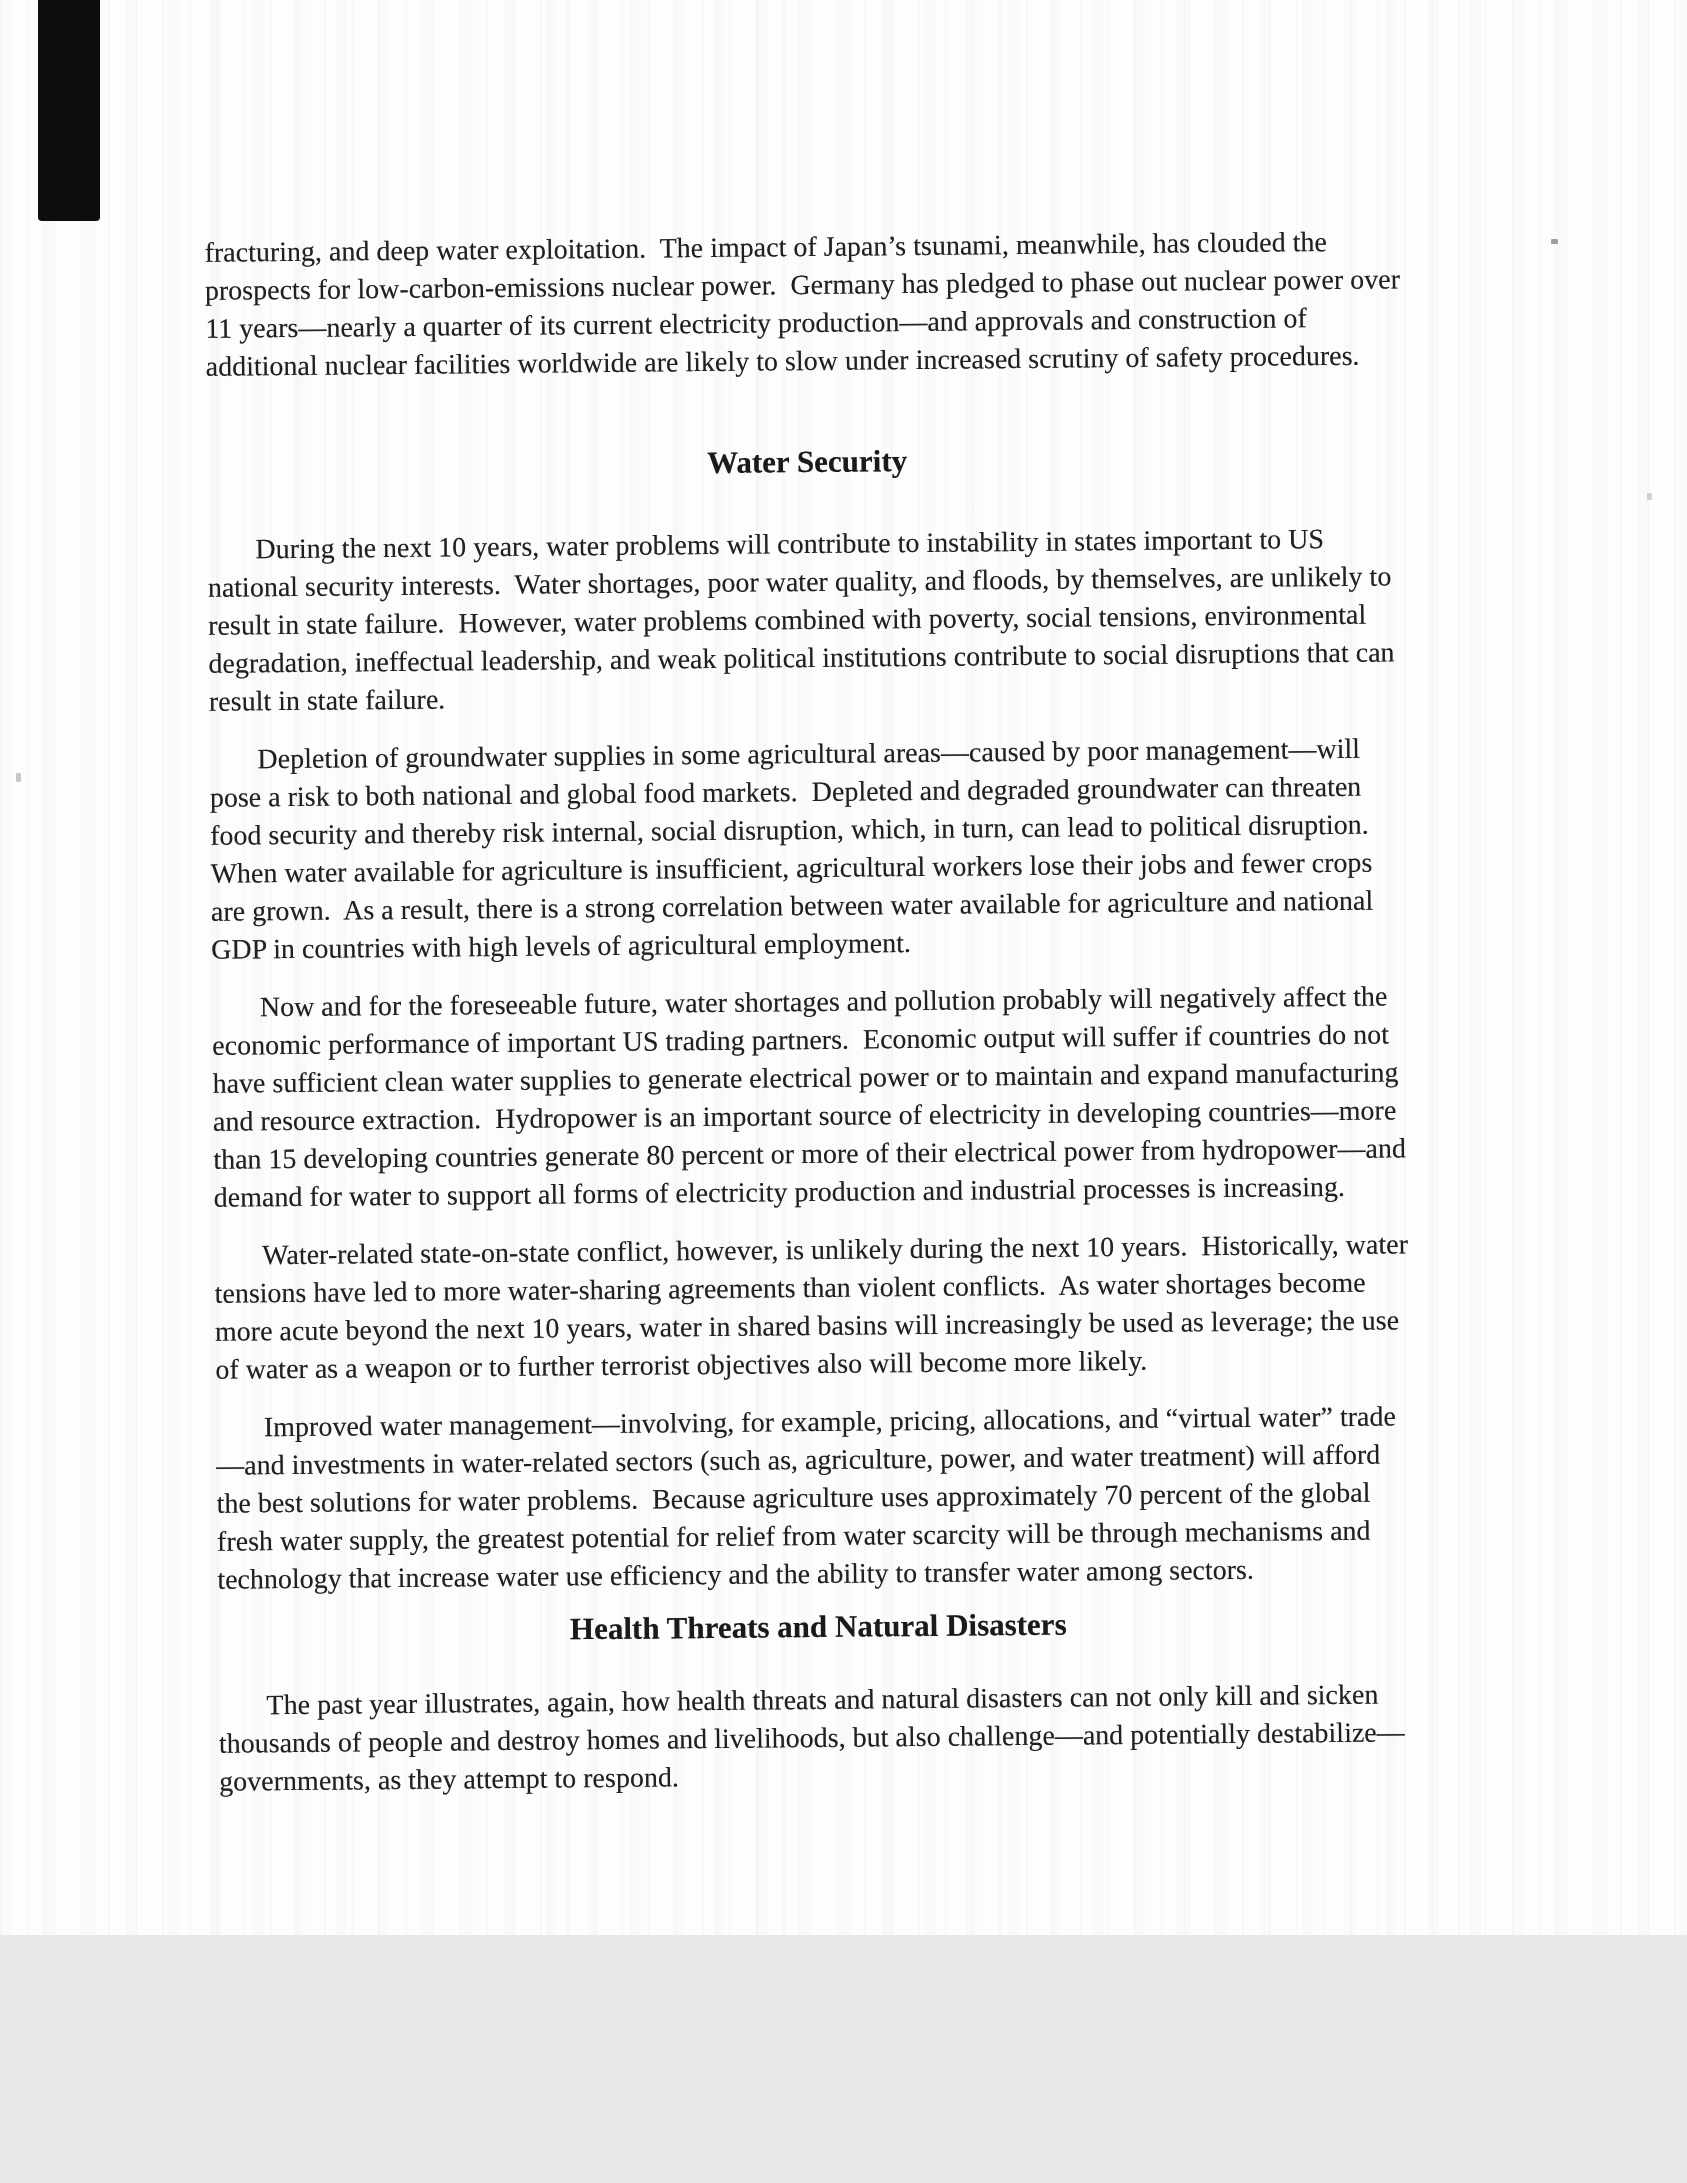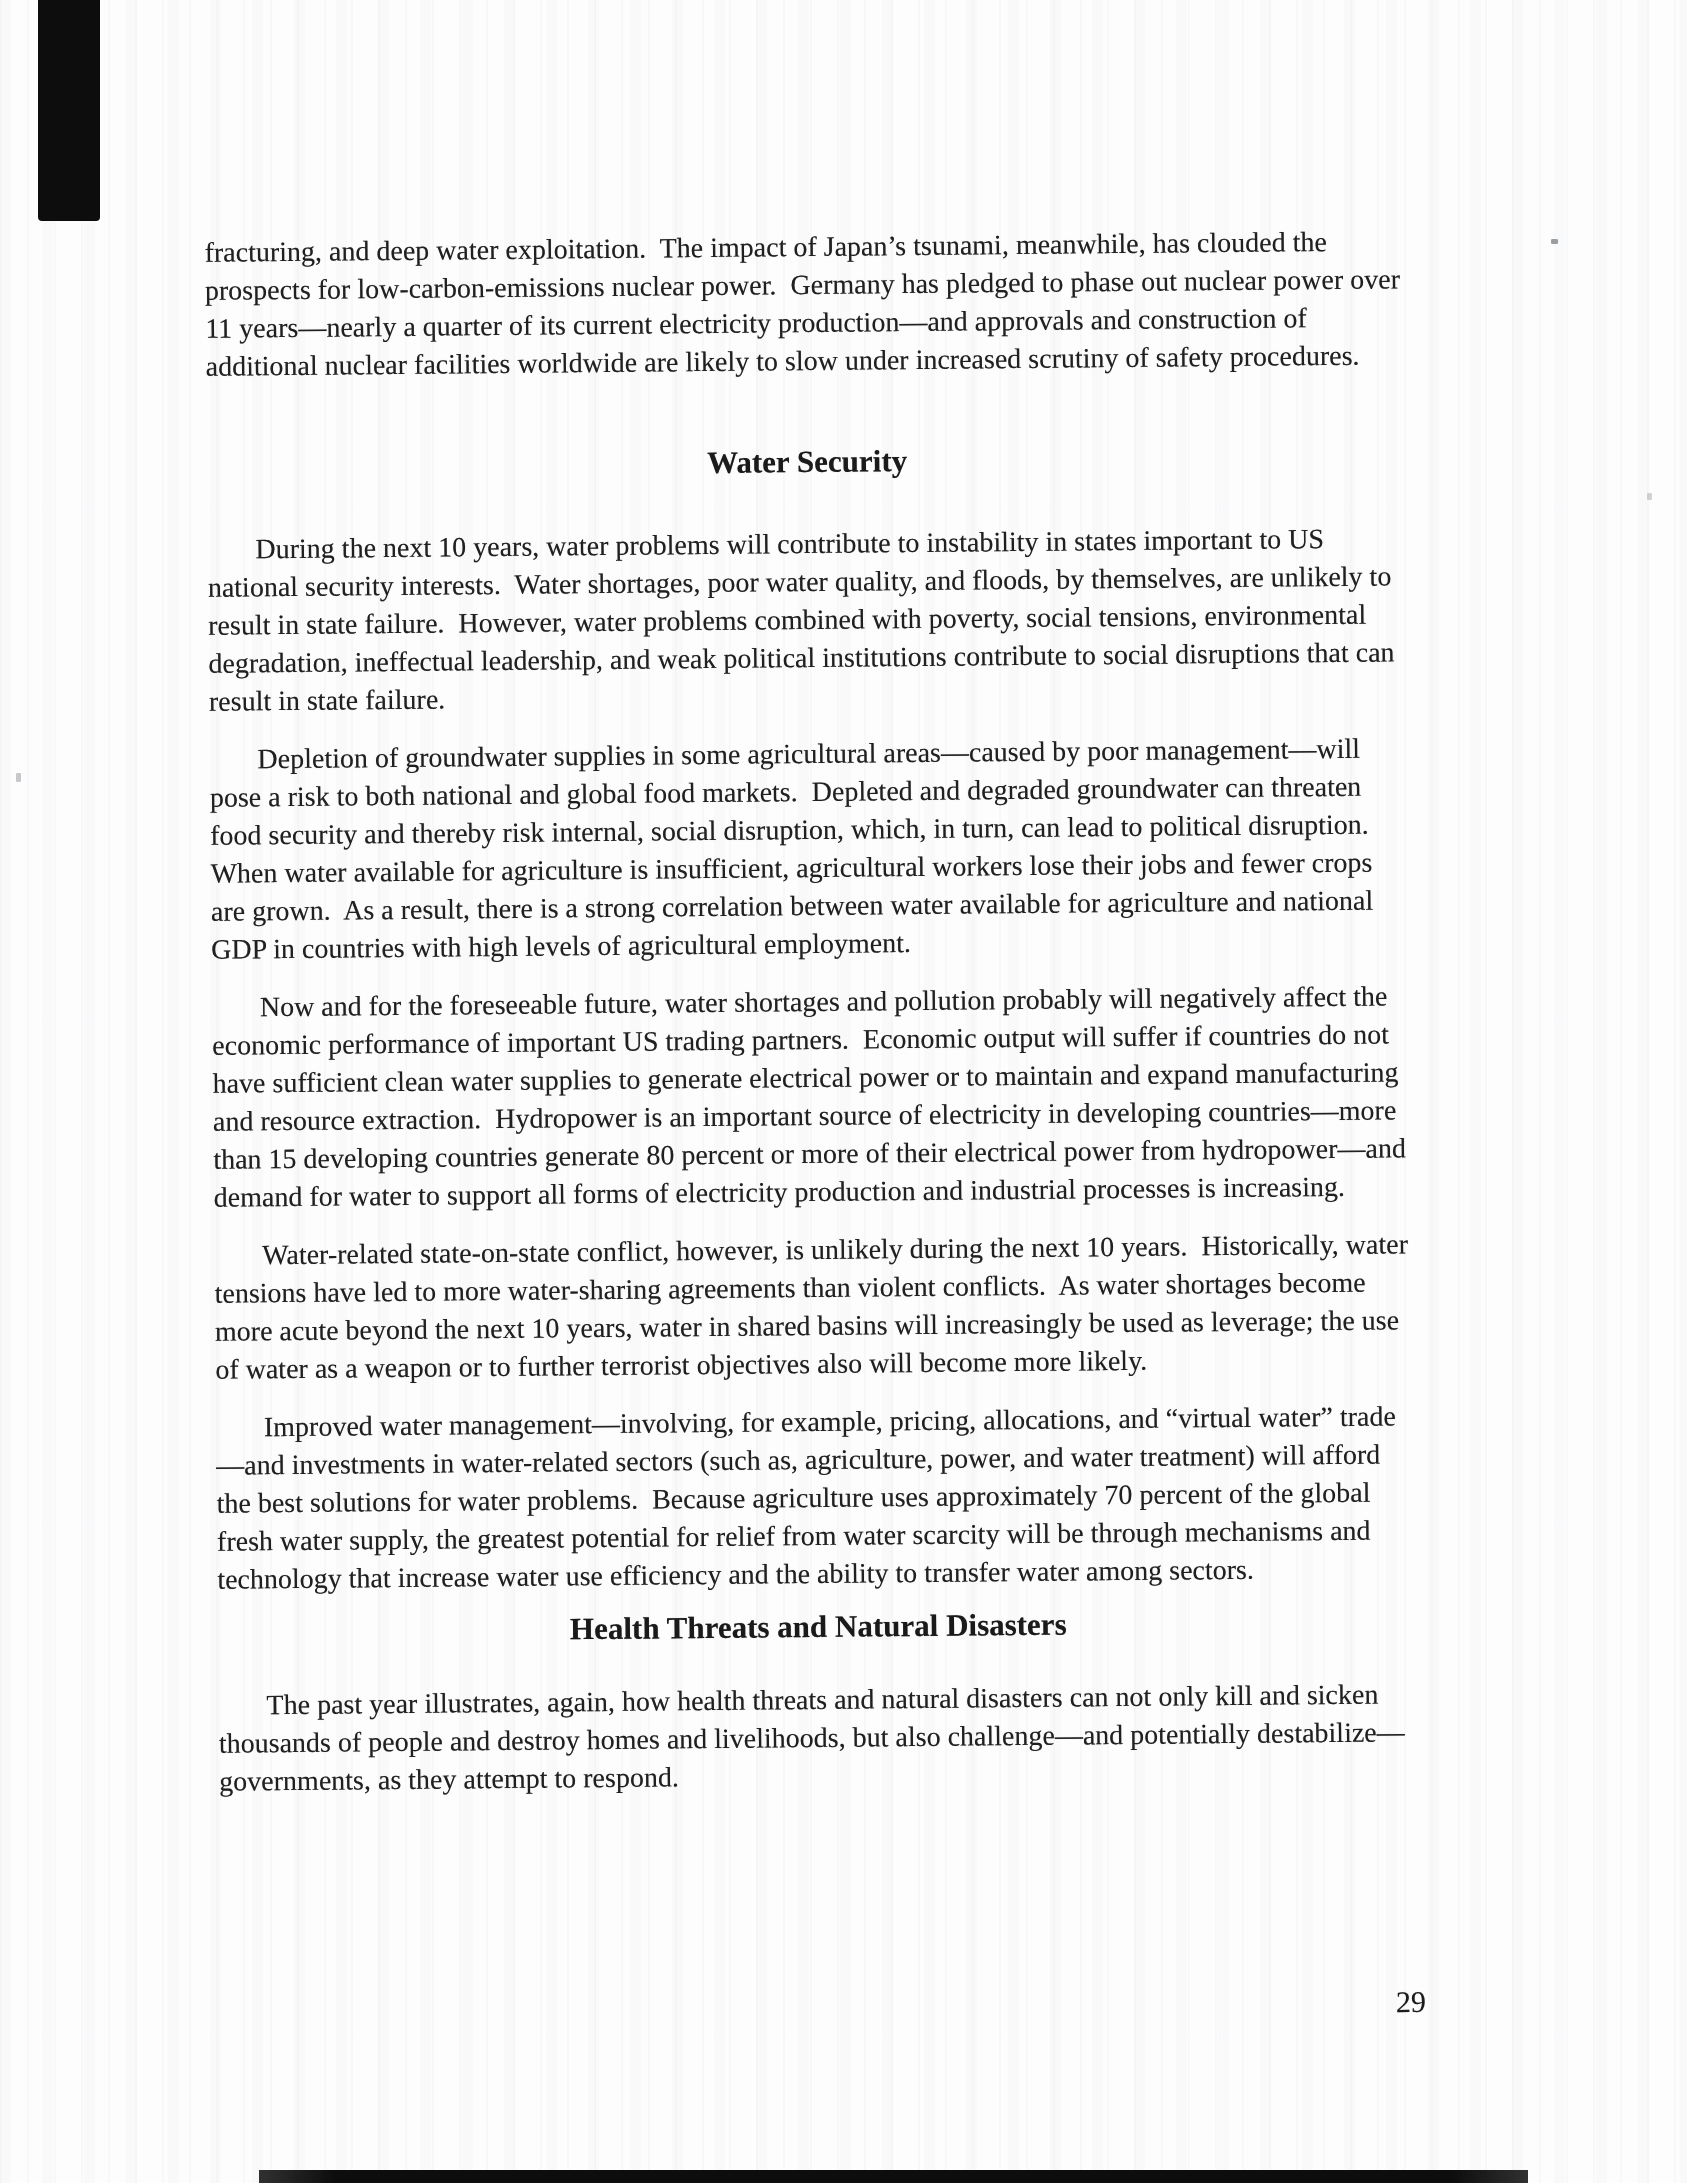--- a/index.html
+++ b/index.html
@@ -3,21 +3,21 @@
 <meta charset="utf-8">
 <style>
   html, body {
     margin: 0;
     padding: 0;
     background: #e8e8e8;
   }
   .page {
     position: relative;
     width: 1687px;
-    height: 2183px;
+    height: 1935px;
     overflow: hidden;
     background:
       repeating-linear-gradient(90deg, rgba(234,236,240,0.30) 0px, rgba(234,236,240,0.30) 2px, rgba(255,255,255,0) 2px, rgba(255,255,255,0) 27px),
       repeating-linear-gradient(90deg, rgba(241,242,245,0.35) 0px, rgba(241,242,245,0.35) 11.2px, rgba(255,255,255,0) 11.2px, rgba(255,255,255,0) 42px),
       #fdfdfd;
     font-family: "Liberation Serif", "DejaVu Serif", serif;
     color: #202020;
   }
 
   

